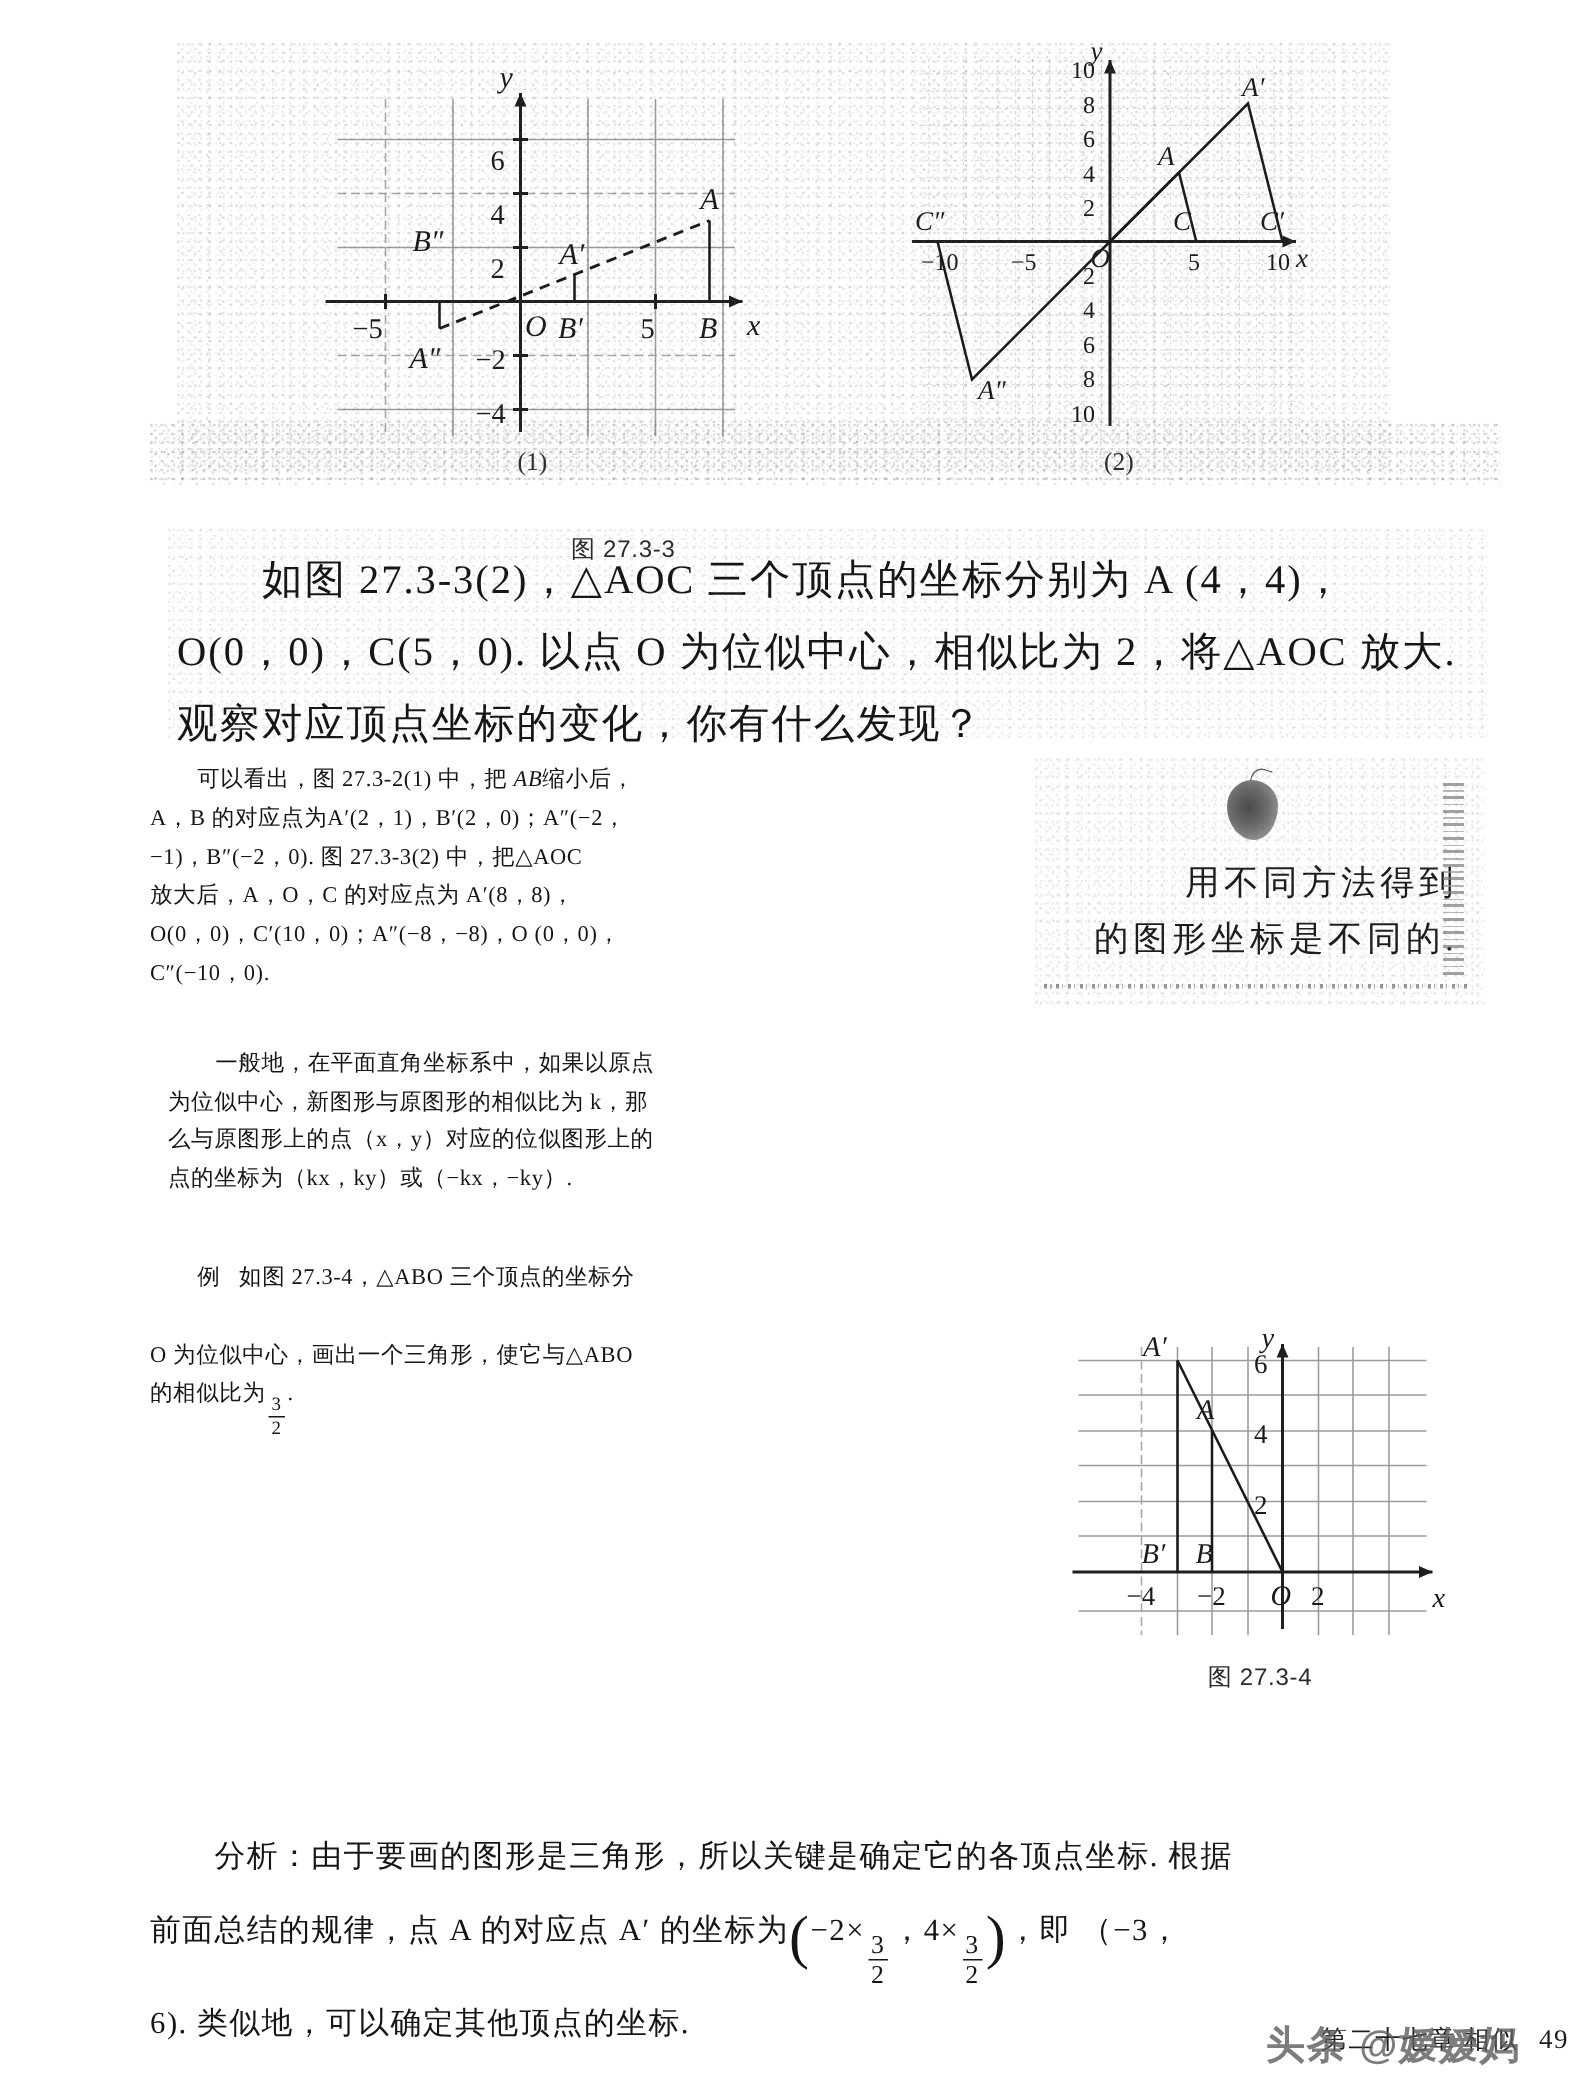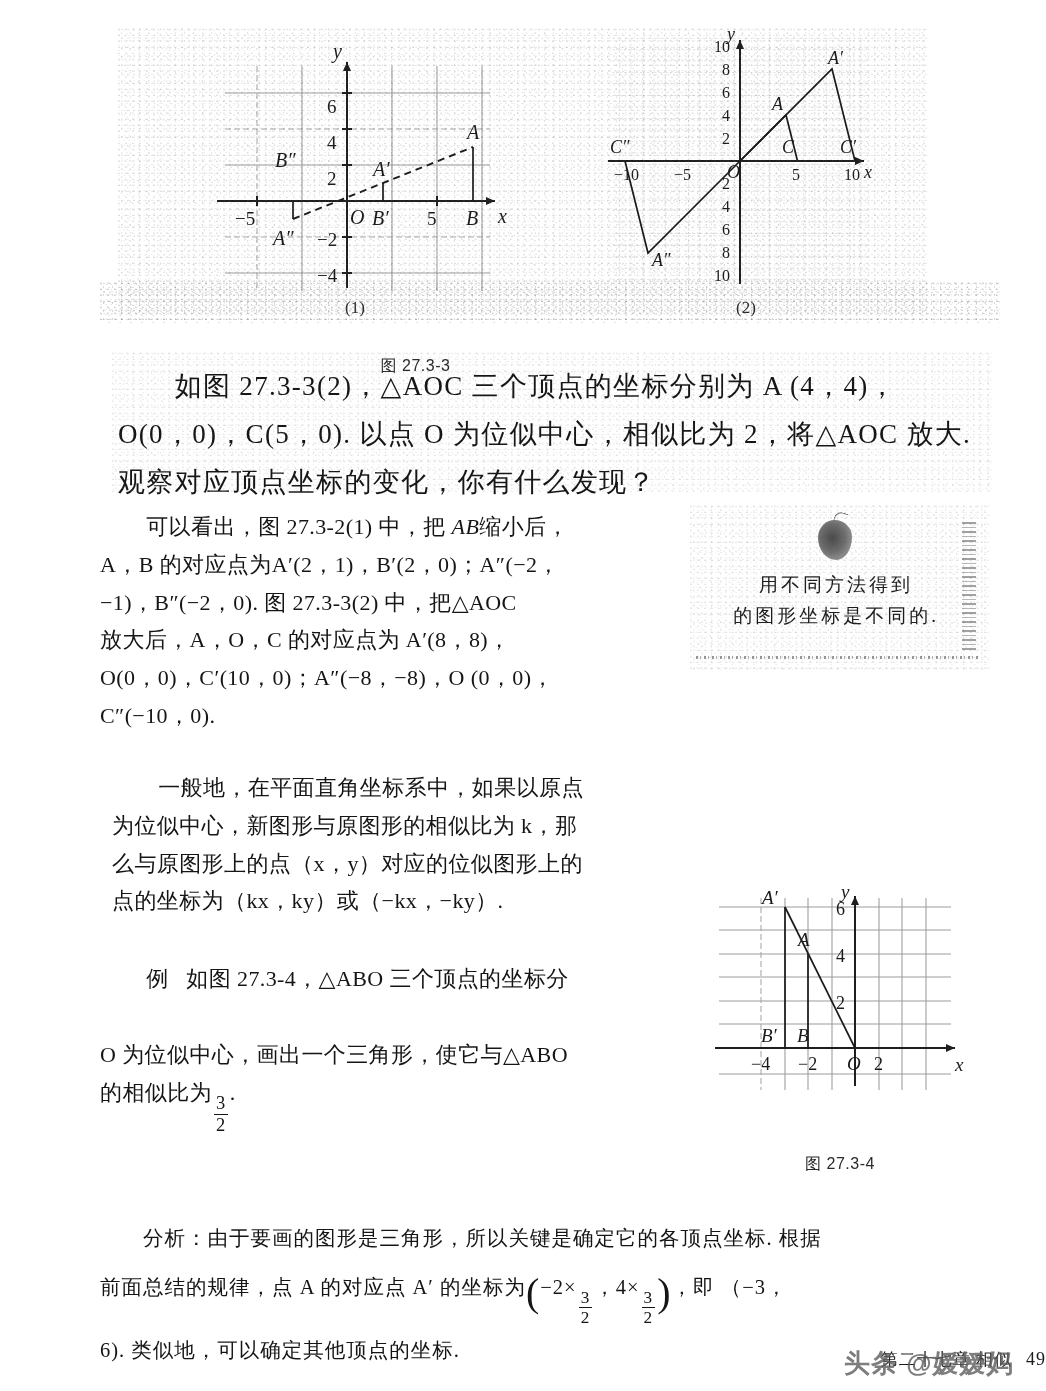--- a/index.html
+++ b/index.html
@@ -35,21 +35,21 @@
     font-family:"Liberation Sans","DejaVu Sans",sans-serif;
     font-size:16px;letter-spacing:.5px;text-align:center;color:#2a2a2a;
   }
   #fig1wrap{position:absolute;left:195px;top:0;width:320px;height:300px;}
   #fig2wrap{position:absolute;left:596px;top:0;width:300px;height:300px;}
   .subnum{position:absolute;width:100%;text-align:center;font-size:17px;color:#2b2b2b;}
   #fig33cap{position:absolute;left:0;top:330px;width:831px;}
 
   
   .prose{
-    font-size:22px;
+    font-size:15px;
     line-height:1.72;
     color:#151515;
     letter-spacing:.2px;
     text-align:justify;
   }
   .prose .ind{display:inline-block;width:2.1em;}
   i.m{font-style:italic;font-family:"Liberation Serif","DejaVu Serif",serif;}
 
   
   #para-intro{position:absolute;left:118px;top:362px;width:860px;}
@@ -72,32 +72,32 @@
   #sidenote{position:absolute;left:700px;top:518px;width:272px;height:140px;}
   #sn-blob{
     position:absolute;left:118px;top:2px;width:34px;height:40px;
     background:radial-gradient(ellipse at 42% 45%, #4a4a4a 0%, #6d6d6d 45%, #8f8f8f 72%, #b9b9b9 100%);
     border-radius:49% 51% 46% 54% / 44% 42% 58% 56%;
     filter:blur(.25px);
   }
   #sn-stem{position:absolute;left:134px;top:-6px;width:12px;height:12px;
     border-left:1.6px solid #6a6a6a;border-top:1.6px solid #6a6a6a;
     border-radius:60% 0 0 0;transform:rotate(18deg);}
-  #sn-text{position:absolute;left:0;top:52px;width:272px;text-align:center;
-    font-size:19px;line-height:1.62;letter-spacing:3px;color:#1c1c1c;}
+  #sn-text{position:absolute;left:0;top:52px;width:272px;text-align:right;
+    font-size:23px;line-height:1.62;letter-spacing:3px;color:#1c1c1c;}
   #sn-rule{position:absolute;left:-4px;top:138px;width:282px;height:3px;
     background:repeating-linear-gradient(90deg,#777 0 2px,transparent 2px 4px,#999 4px 5px,transparent 5px 8px);
     opacity:.75;}
   #sn-vert{position:absolute;left:262px;top:4px;width:14px;height:130px;
     background:repeating-linear-gradient(180deg,#7a7a7a 0 2px,transparent 2px 5px,#9a9a9a 5px 6px,transparent 6px 9px);
     opacity:.7;}
 
   
   #fig4wrap{position:absolute;left:705px;top:878px;width:270px;height:265px;}
-  #fig34cap{position:absolute;left:705px;top:1108px;width:270px;margin-top:46px;}
+  #fig34cap{position:absolute;left:705px;top:1108px;width:270px;}
 
   
   #para-ana{position:absolute;left:100px;top:1214px;width:885px;}
   #para-ana .prose{font-size:20.5px;line-height:2.38;letter-spacing:1px;}
   .bigparen{font-size:1.95em;vertical-align:-0.30em;font-weight:300;line-height:0;}
 
   
   #footer{
     position:absolute;left:0;top:1348px;width:1046px;text-align:right;
     font-size:17px;letter-spacing:1px;color:#1d1d1d;

